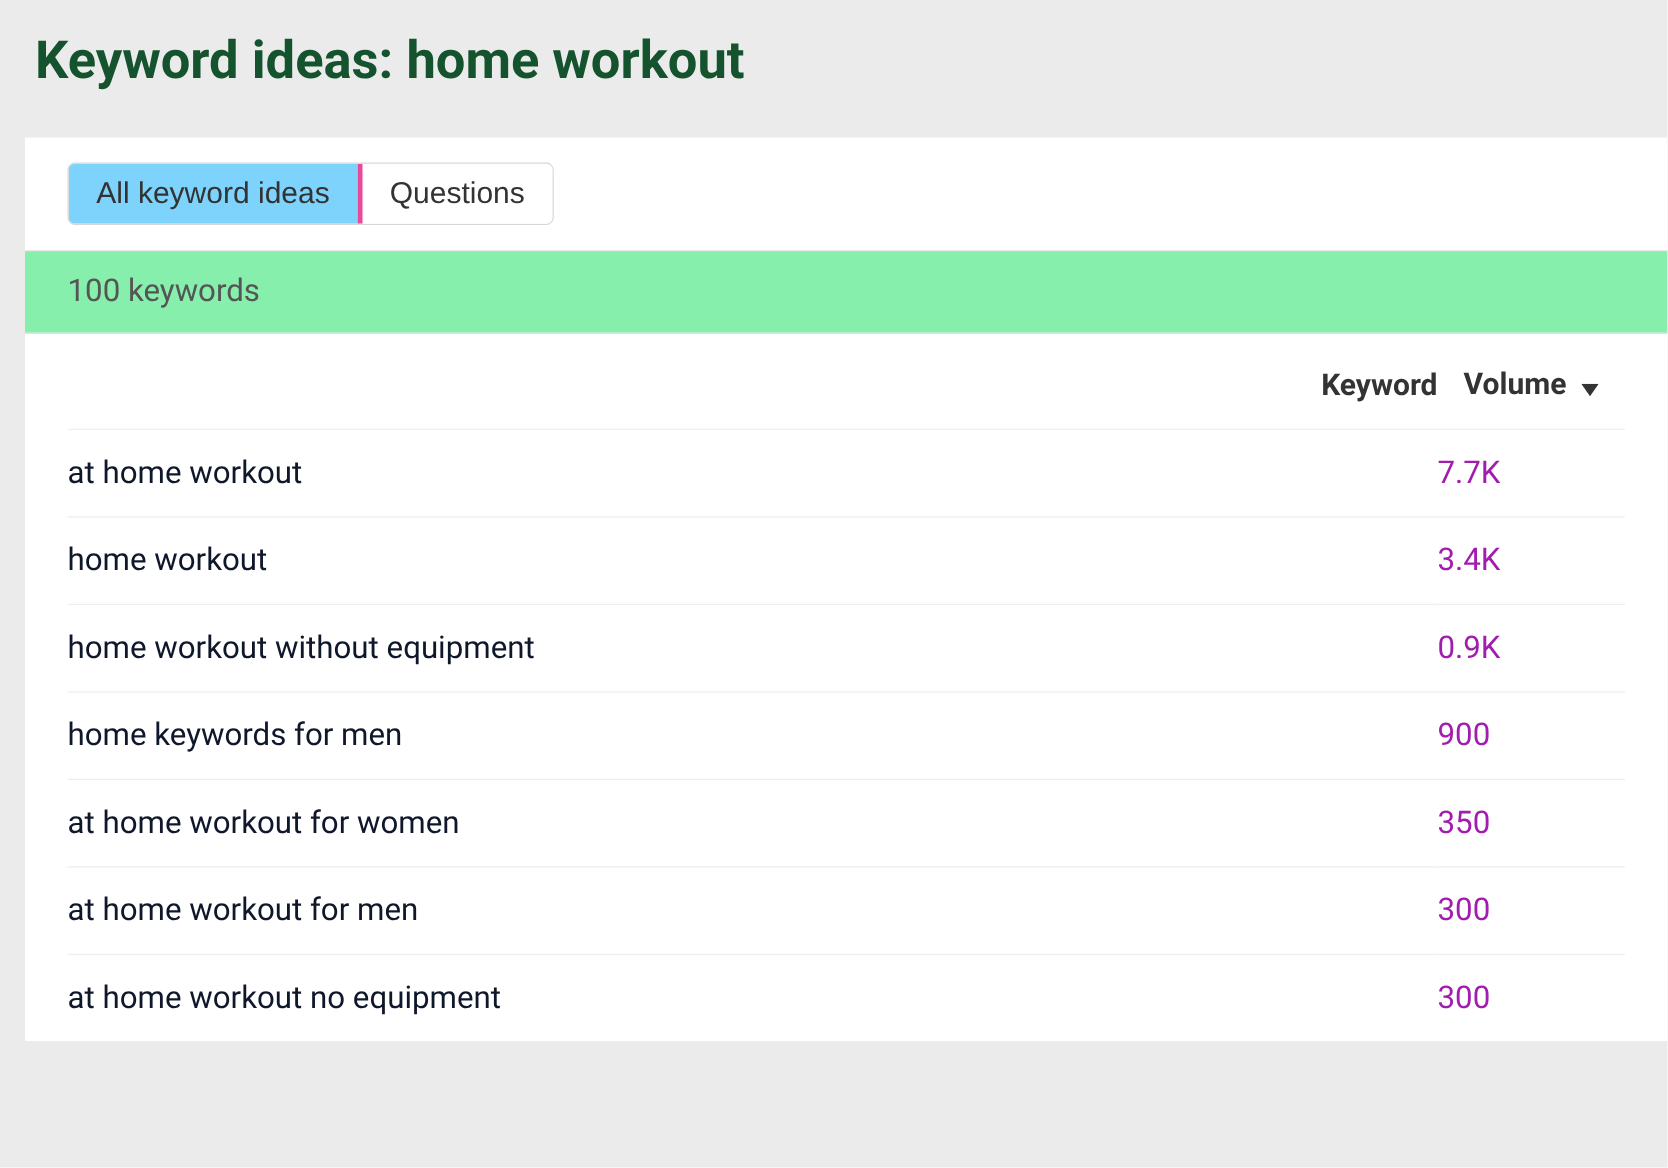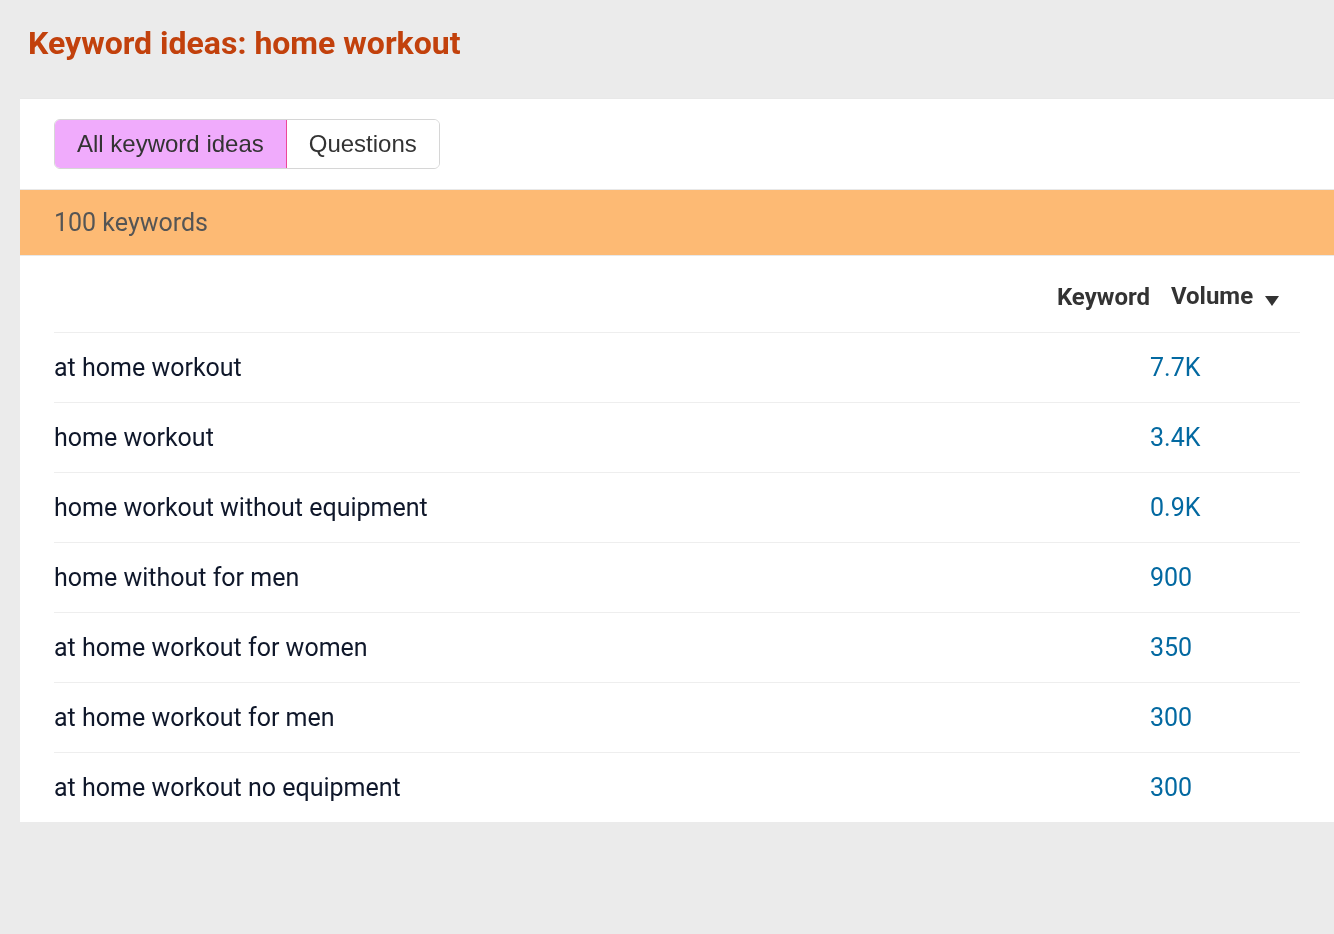--- a/index.html
+++ b/index.html
@@ -7,23 +7,23 @@
       margin: 0;
       padding: 0;
     }
     body {
       font-family: -apple-system, BlinkMacSystemFont, "Segoe UI", Roboto, "Helvetica Neue", Arial, sans-serif;
       background: #ebebeb;
       color: #333;
       width: 1334px;
     }
     .page-title {
-      font-size: 32px;
+      font-size: 42px;
       font-weight: 700;
-      color: #c2410c;
+      color: #14532d;
       padding: 24px 28px 36px 28px;
     }
     .panel {
       background: #fff;
       margin-left: 20px;
       border-top: 1px solid #e8e8e8;
     }
     .tabs-row {
       padding: 20px 34px;
     }
@@ -36,29 +36,29 @@
     .tab {
       padding: 10px 22px;
       font-size: 24px;
       color: #333;
       background: #fff;
       cursor: pointer;
       border: none;
       outline: none;
     }
     .tab.active {
-      background: #f0abfc;
+      background: #7dd3fc;
       color: #333;
     }
     .tab + .tab {
-      border-left: 1px solid #ec4899;
+      border-left: 4px solid #ec4899;
       text-align: center;
     }
     .count-bar {
-      background: #fdba74;
+      background: #86efac;
       border-top: 1px solid #e8e8e8;
       border-bottom: 1px solid #e8e8e8;
       padding: 18px 34px;
       font-size: 25px;
       color: #555;
     }
     .table-wrap {
       padding: 0 34px;
     }
     table {
@@ -85,21 +85,21 @@
     }
     tbody td {
       padding: 20px 0;
       font-size: 25px;
       color: #0f172a;
       border-bottom: 1px solid #eee;
     }
     tbody td.vol {
       text-align: left;
       width: 150px;
-      color: #0369a1;
+      color: #a21caf;
     }
     tbody tr:last-child td {
       border-bottom: none;
       margin-left: 48px;
     }
   </style>
 </head>
 <body>
 
 <h1 class="page-title">Keyword ideas: home workout</h1>
@@ -137,21 +137,21 @@
         </tr>
         <tr>
           <td>home workout</td>
           <td class="vol">3.4K</td>
         </tr>
         <tr>
           <td>home workout without equipment</td>
           <td class="vol">0.9K</td>
         </tr>
         <tr>
-          <td>home without for men</td>
+          <td>home keywords for men</td>
           <td class="vol">900</td>
         </tr>
         <tr>
           <td>at home workout for women</td>
           <td class="vol">350</td>
         </tr>
         <tr>
           <td>at home workout for men</td>
           <td class="vol">300</td>
         </tr>

